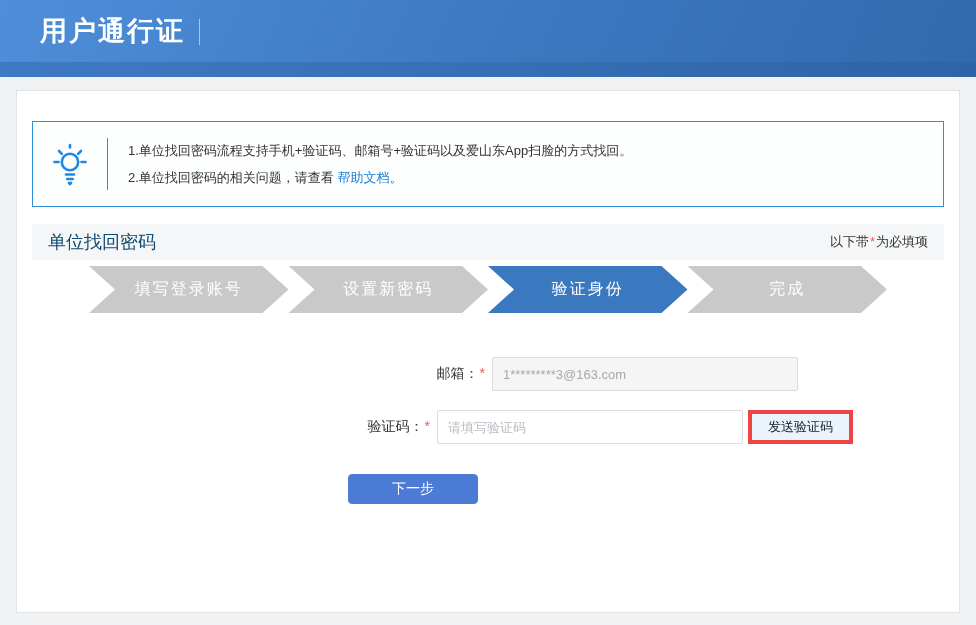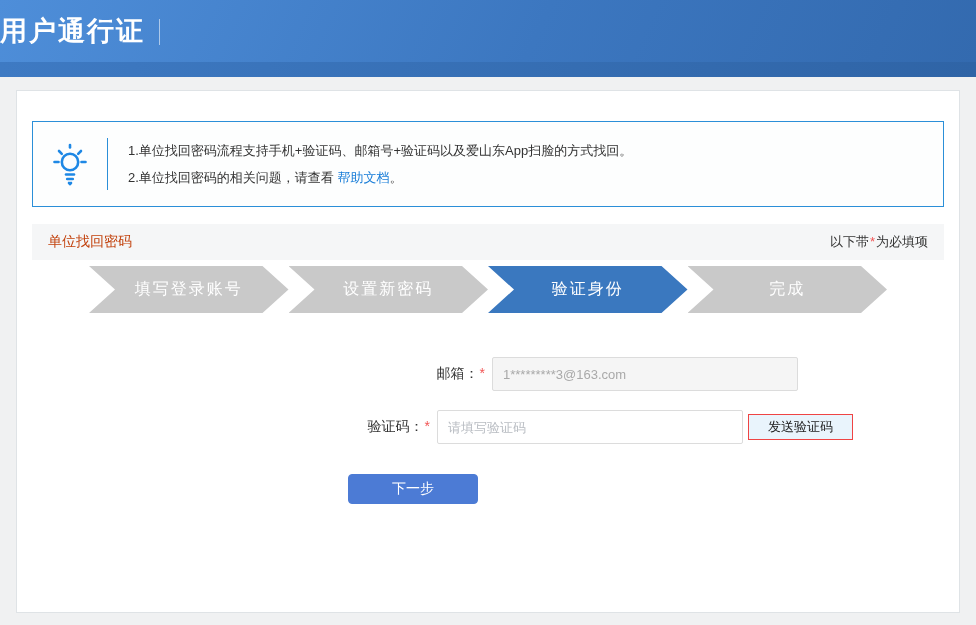--- a/index.html
+++ b/index.html
@@ -9,20 +9,21 @@
     background: #f0f1f2;
     font-family: "Liberation Sans", "DejaVu Sans", sans-serif;
     overflow: hidden;
   }
 
   
   .app-header {
     height: 62px;
     background: linear-gradient(115deg, #4e8ed9 0%, #3c77c0 55%, #336aaf 100%);
     display: flex; align-items: center;
+    padding-left: 40px;
   }
   .brand { display: flex; align-items: center; }
   .brand-title {
     color: #fff; font-size: 27px; font-weight: bold; letter-spacing: 2px;
   }
   .brand-divider {
     width: 1px; height: 26px; background: rgba(255,255,255,.55);
     margin: 0 14px; margin-top: 2px;
   }
   .brand-subtitle {
@@ -56,21 +57,21 @@
   .notice-text a { color: #1a7ed8; text-decoration: none; cursor: pointer; }
 
   
   .section-bar {
     margin: 17px 15px 0;
     height: 36px;
     background: #f5f6f7;
     display: flex; align-items: center; justify-content: space-between;
     padding: 0 16px;
   }
-  .section-title { font-size: 14px; color: #c2410c; font-family: Liberation Serif, serif; }
+  .section-title { font-size: 18px; color: #0c4a6e; font-family: Liberation Serif, serif; }
   .required-note { font-size: 13px; color: #333; }
   .req-star { color: #f25555; font-style: normal; padding: 0 1px; }
 
   
   .steps {
     margin: 6px 72px 0;
     height: 47px;
     display: flex; 
   }
   .step {
@@ -96,22 +97,22 @@
     width: 306px; height: 34px;
     border: 1px solid #dcdcdc; border-radius: 2px;
     padding: 0 10px; font-size: 13px; color: #555;
     font-family: "Liberation Sans", "DejaVu Sans", sans-serif;
     background: #fff; outline: none;
   }
   .text-input::placeholder { color: #b8bcc2; }
   .text-input:disabled { background: #f5f5f5; color: #a9a9a9; }
   .send-code-btn {
     margin-left: 5px;
-    width: 105px; height: 26px;
-    background: #e9f4fc; border: 1px solid #ef4444;
+    width: 105px; height: 34px;
+    background: #e9f4fc; border: 4px solid #ef4444;
     font-size: 13px; color: #222; cursor: pointer;
     font-family: "Liberation Sans", "DejaVu Sans", sans-serif;
   }
 
   
   .actions { margin-top: 30px; margin-left: 331px; display: flex; gap: 8px; }
   .btn {
     width: 130px; height: 30px;
     border-radius: 4px; font-size: 14px; cursor: pointer;
     font-family: "Liberation Sans", "DejaVu Sans", sans-serif;

